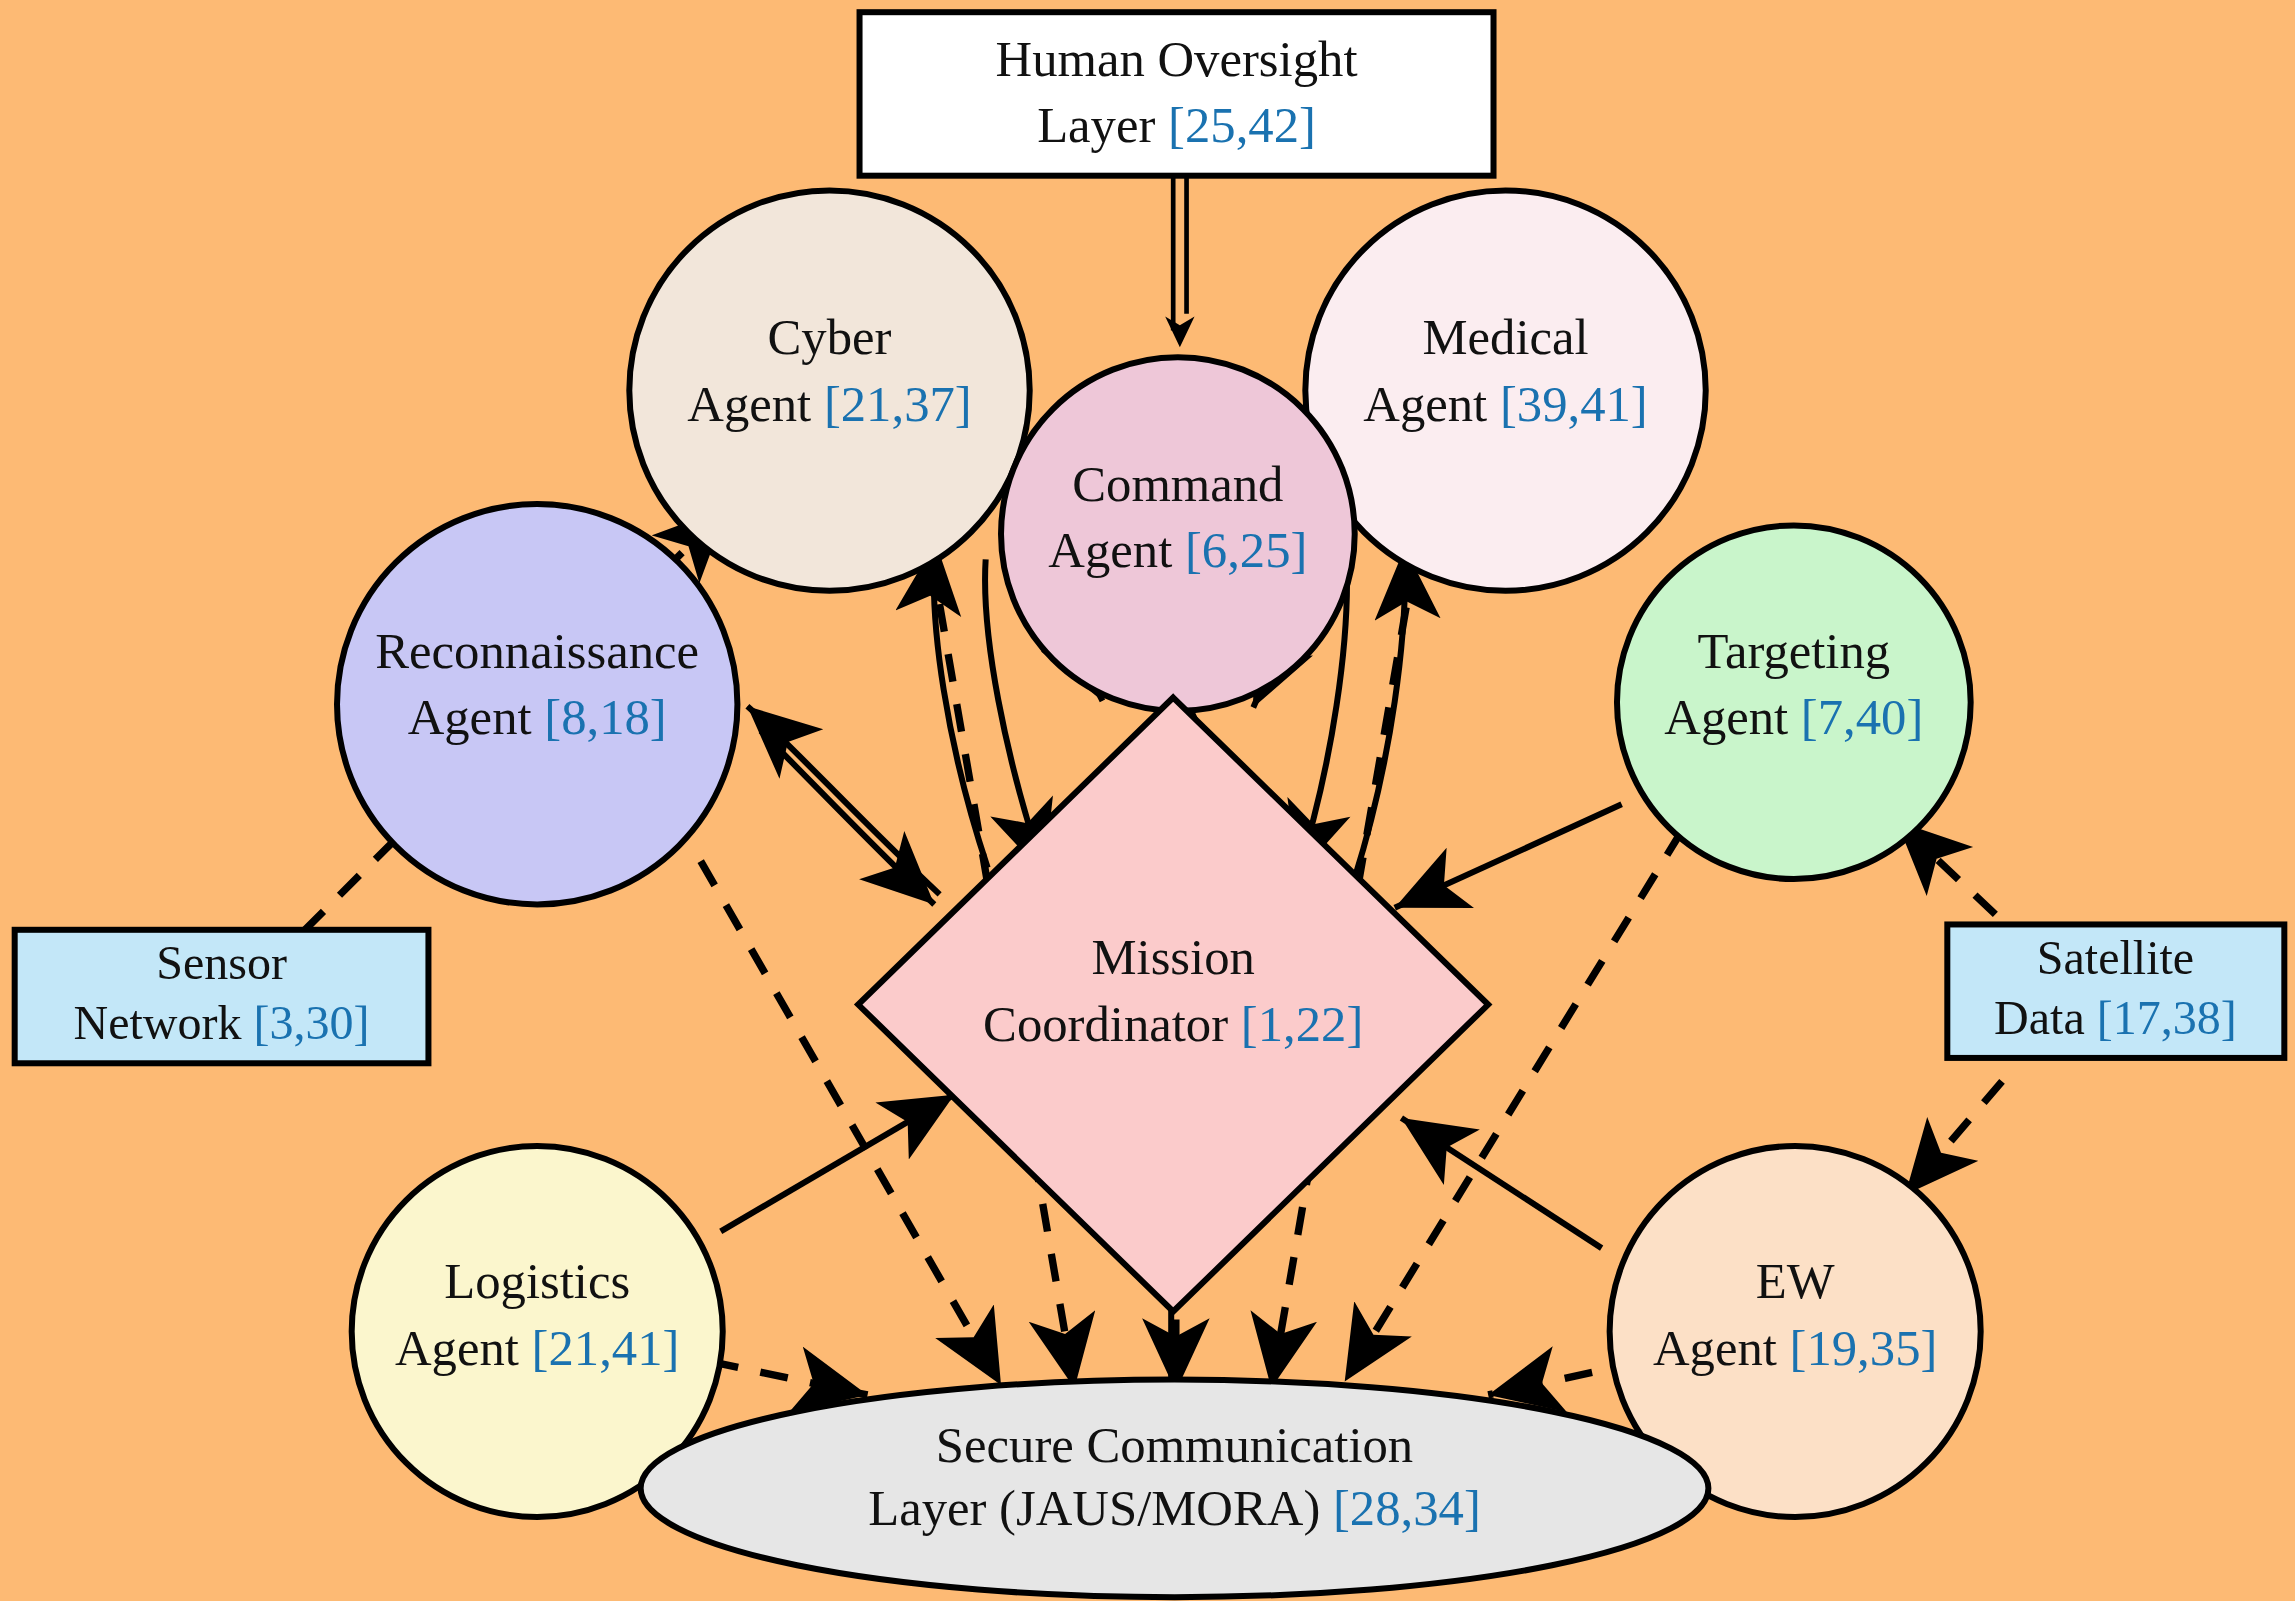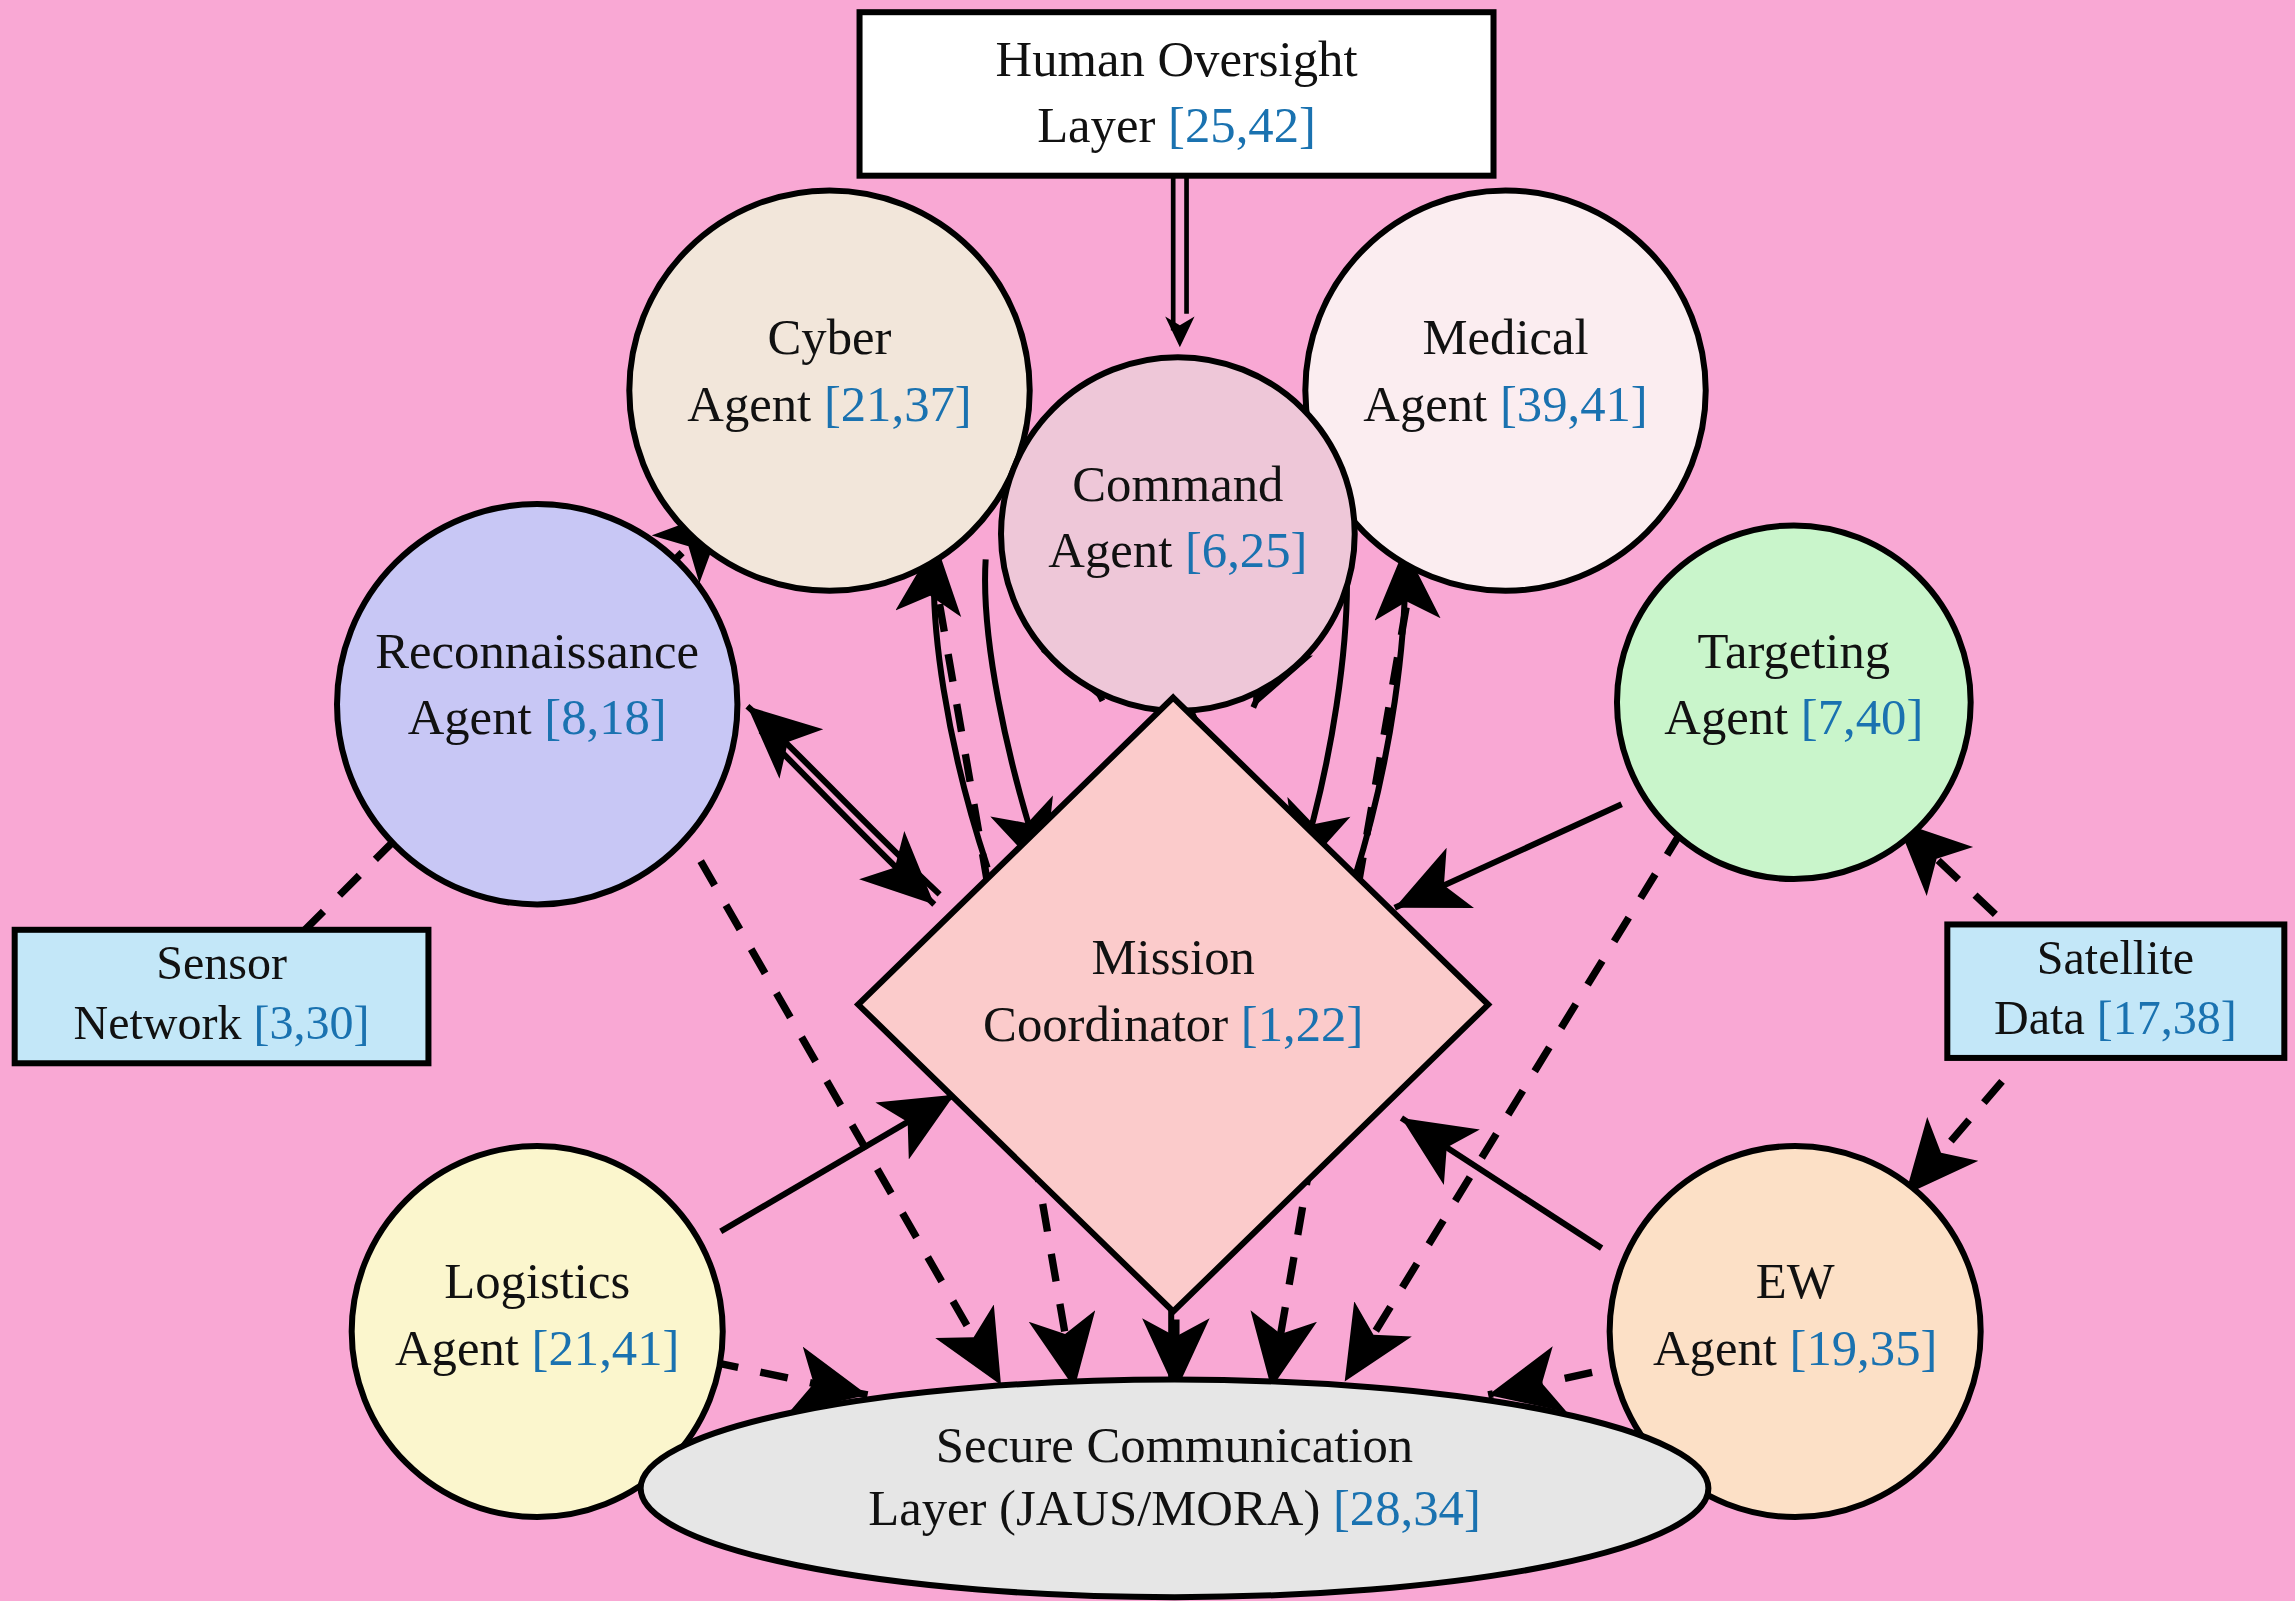--- a/index.html
+++ b/index.html
@@ -1,17 +1,17 @@
 <!DOCTYPE html>
 <html style="font-size:10.7px"><head>
 <meta charset="utf-8">
 <style>
   html,body{margin:0;padding:0;background:#ffffff;}
   body{font-family:"Liberation Serif", serif;}
-  #stage{position:relative;width:2295px;height:1602px;background:#f9a8d4;overflow:hidden;}
+  #stage{position:relative;width:2295px;height:1602px;background:#fdba74;overflow:hidden;}
   svg#diagram{position:absolute;left:0;top:0;width:2295px;height:1602px;}
   .nodeLabel{font-family:"Liberation Serif", serif;fill:#111111;}
   .num{fill:#1a72b0;}
   .shape{stroke:#000000;stroke-width:9;}
   .edgeSolid{stroke:#000000;stroke-width:9;fill:none;}
   .edgeDashed{stroke:#000000;stroke-width:11;fill:none;stroke-dasharray:42 34;stroke-linecap:butt;}
   .edgeDouble{stroke:#000000;stroke-width:7;fill:none;}
 </style>
 </head>
 <body>

